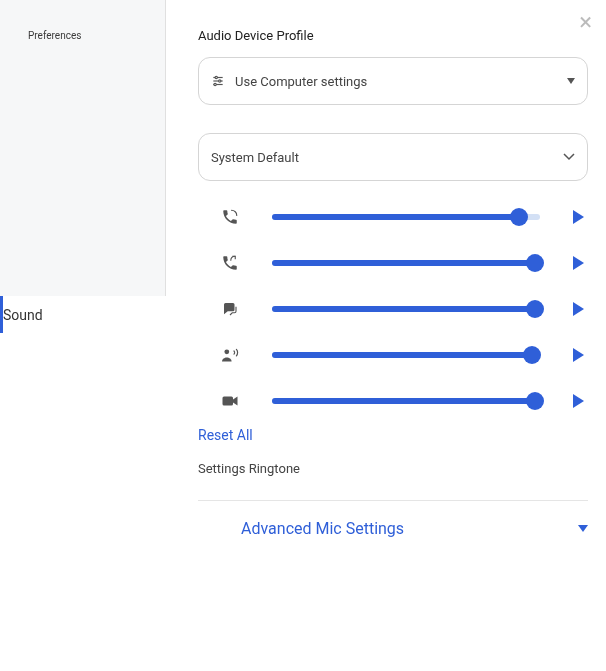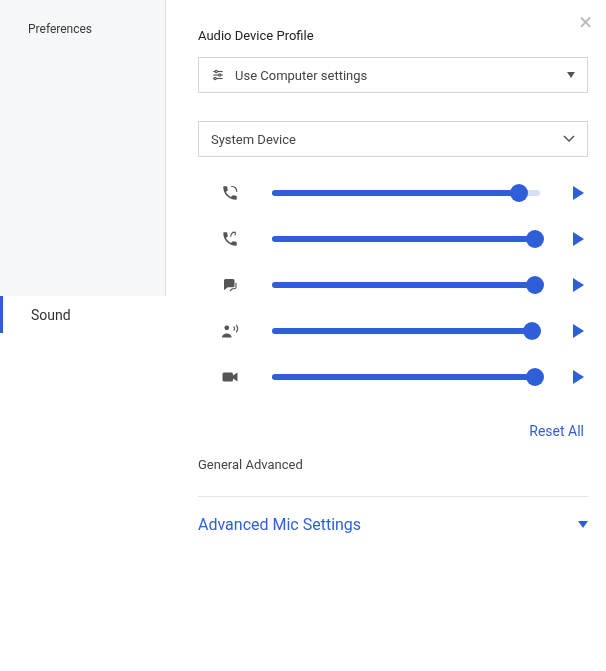--- a/index.html
+++ b/index.html
@@ -29,36 +29,35 @@
     position: absolute;
     left: 0;
     top: 296px;
     width: 166px;
     height: 37px;
     border-right: 1px solid #e0e0e0;
     border-bottom: 1px solid #e0e0e0;
     background: #fff;
   }
   .sidebar-title {
-    padding: 22px 18px 0 28px;
-    font-size: 12px;
+    padding: 30px 18px 0 28px;
+    font-size: 10px;
     color: #3a3a3a;
     font-weight: 400;
   }
   .sidebar-item {
     position: absolute;
     left: 0;
     top: 296px;
     width: 166px;
     height: 37px;
     background: #fff;
     border-left: 3px solid #2f5fd8;
     display: flex;
     align-items: center;
-    padding-left: 28px;
     font-size: 14px;
     color: #333;
     z-index: 2;
   }
   .main {
     flex: 1;
     padding: 28px 18px 0 32px;
     position: relative;
   }
   .close-btn {
@@ -72,22 +71,22 @@
   }
   .section-title {
     font-size: 13px;
     color: #222;
     margin-bottom: 14px;
     font-weight: 400;
   }
   .select-box {
     width: 100%;
     border: 1px solid #d5d5d5;
-    border-radius: 0;
-    height: 36px;
+    border-radius: 12px;
+    height: 48px;
     display: flex;
     align-items: center;
     padding: 0 12px;
     font-size: 13px;
     color: #444;
     position: relative;
     background: #fff;
     cursor: pointer;
   }
   .select-box .caret {
@@ -149,22 +148,21 @@
     justify-content: center;
     cursor: pointer;
   }
   .play-triangle {
     width: 0; height: 0;
     border-left: 11px solid #2f5fd8;
     border-top: 7px solid transparent;
     border-bottom: 7px solid transparent;
   }
   .reset-link {
-    text-align: right;
-    margin-top: 36px;
+    margin-top: 16px;
     font-size: 14px;
     color: #2f5fd8;
     cursor: pointer;
     padding-right: 4px;
   }
   .subtext {
     font-size: 13px;
     color: #444;
     margin-bottom: 12px;
   }
@@ -172,20 +170,21 @@
     border: none;
     border-top: 1px solid #e5e5e5;
     margin: 24px 0 18px 0;
   }
   .advanced-row {
     display: flex;
     align-items: center;
     justify-content: space-between;
     cursor: pointer;
     padding-bottom: 20px;
+    margin-left: 43px;
   }
   .advanced-label {
     color: #2f5fd8;
     font-size: 16px;
     font-weight: 400;
   }
   .advanced-caret { color: #2f5fd8; }
   .settings-icon-inline {
     margin-right: 10px;
     display: inline-flex;
@@ -223,21 +222,21 @@
       <span>Use Computer settings</span>
       <span class="caret">
         <svg width="8" height="6" viewBox="0 0 8 6">
             <path d="M0 0 L8 0 L4 6 Z" fill="#555"></path>
           </svg>
       </span>
     </div>
 
     <div class="section-gap"></div>
     <div class="select-box">
-      <span>System Device</span>
+      <span>System Default</span>
       <span class="caret">
         <svg width="12" height="8" viewBox="0 0 12 8">
             <path d="M1 1 L6 6 L11 1" stroke="#555" stroke-width="1.5" fill="none"></path>
           </svg>
       </span>
     </div>
 
     <div id="sliders-container">
         <div class="slider-row">
           <div class="slider-icon">
@@ -324,21 +323,21 @@
           </div>
           <div class="play-btn">
             <div class="play-triangle"></div>
           </div>
         </div>
       </div>
 
     <div class="reset-link">Reset All</div>
 
     <div style="margin-top:18px"></div>
-    <div class="subtext">General Advanced</div>
+    <div class="subtext">Settings Ringtone</div>
 
     <hr class="divider">
 
     <div class="advanced-row">
       <span class="advanced-label">Advanced Mic Settings</span>
       <span class="advanced-caret">
         <svg width="10" height="7" viewBox="0 0 10 7">
             <path d="M0 0 L10 0 L5 7 Z" fill="#2f5fd8"></path>
           </svg>
       </span>

